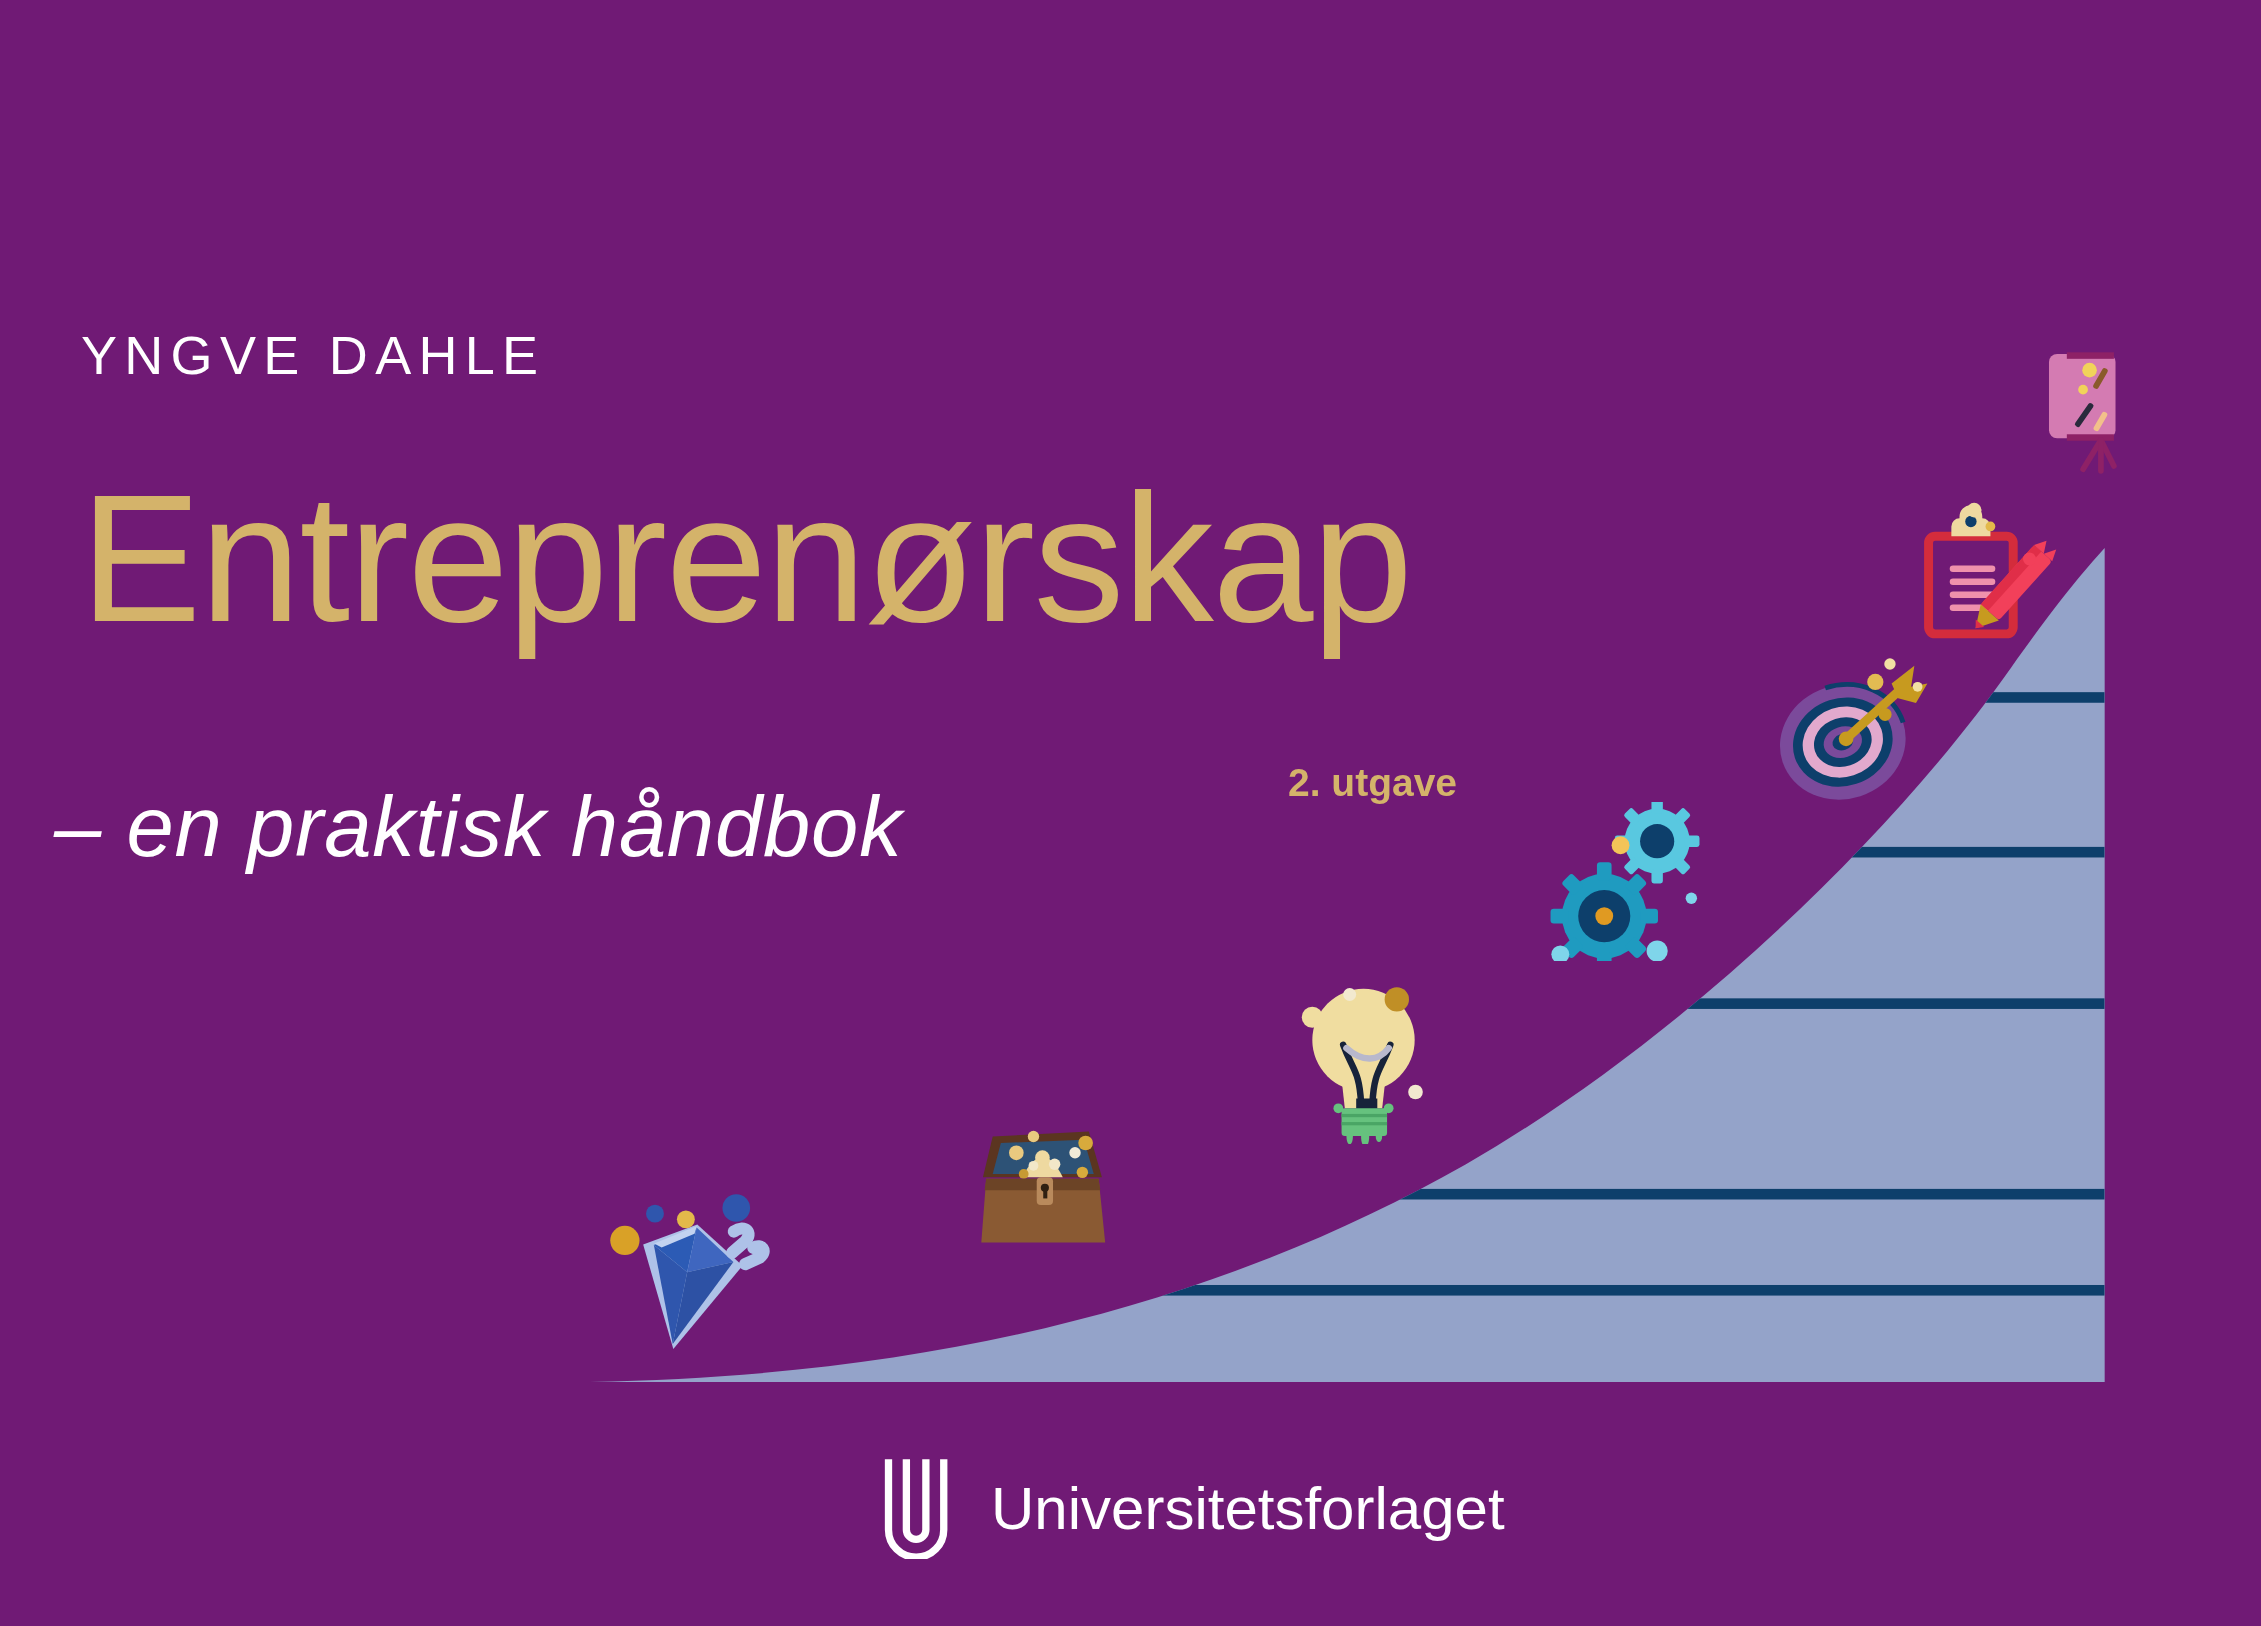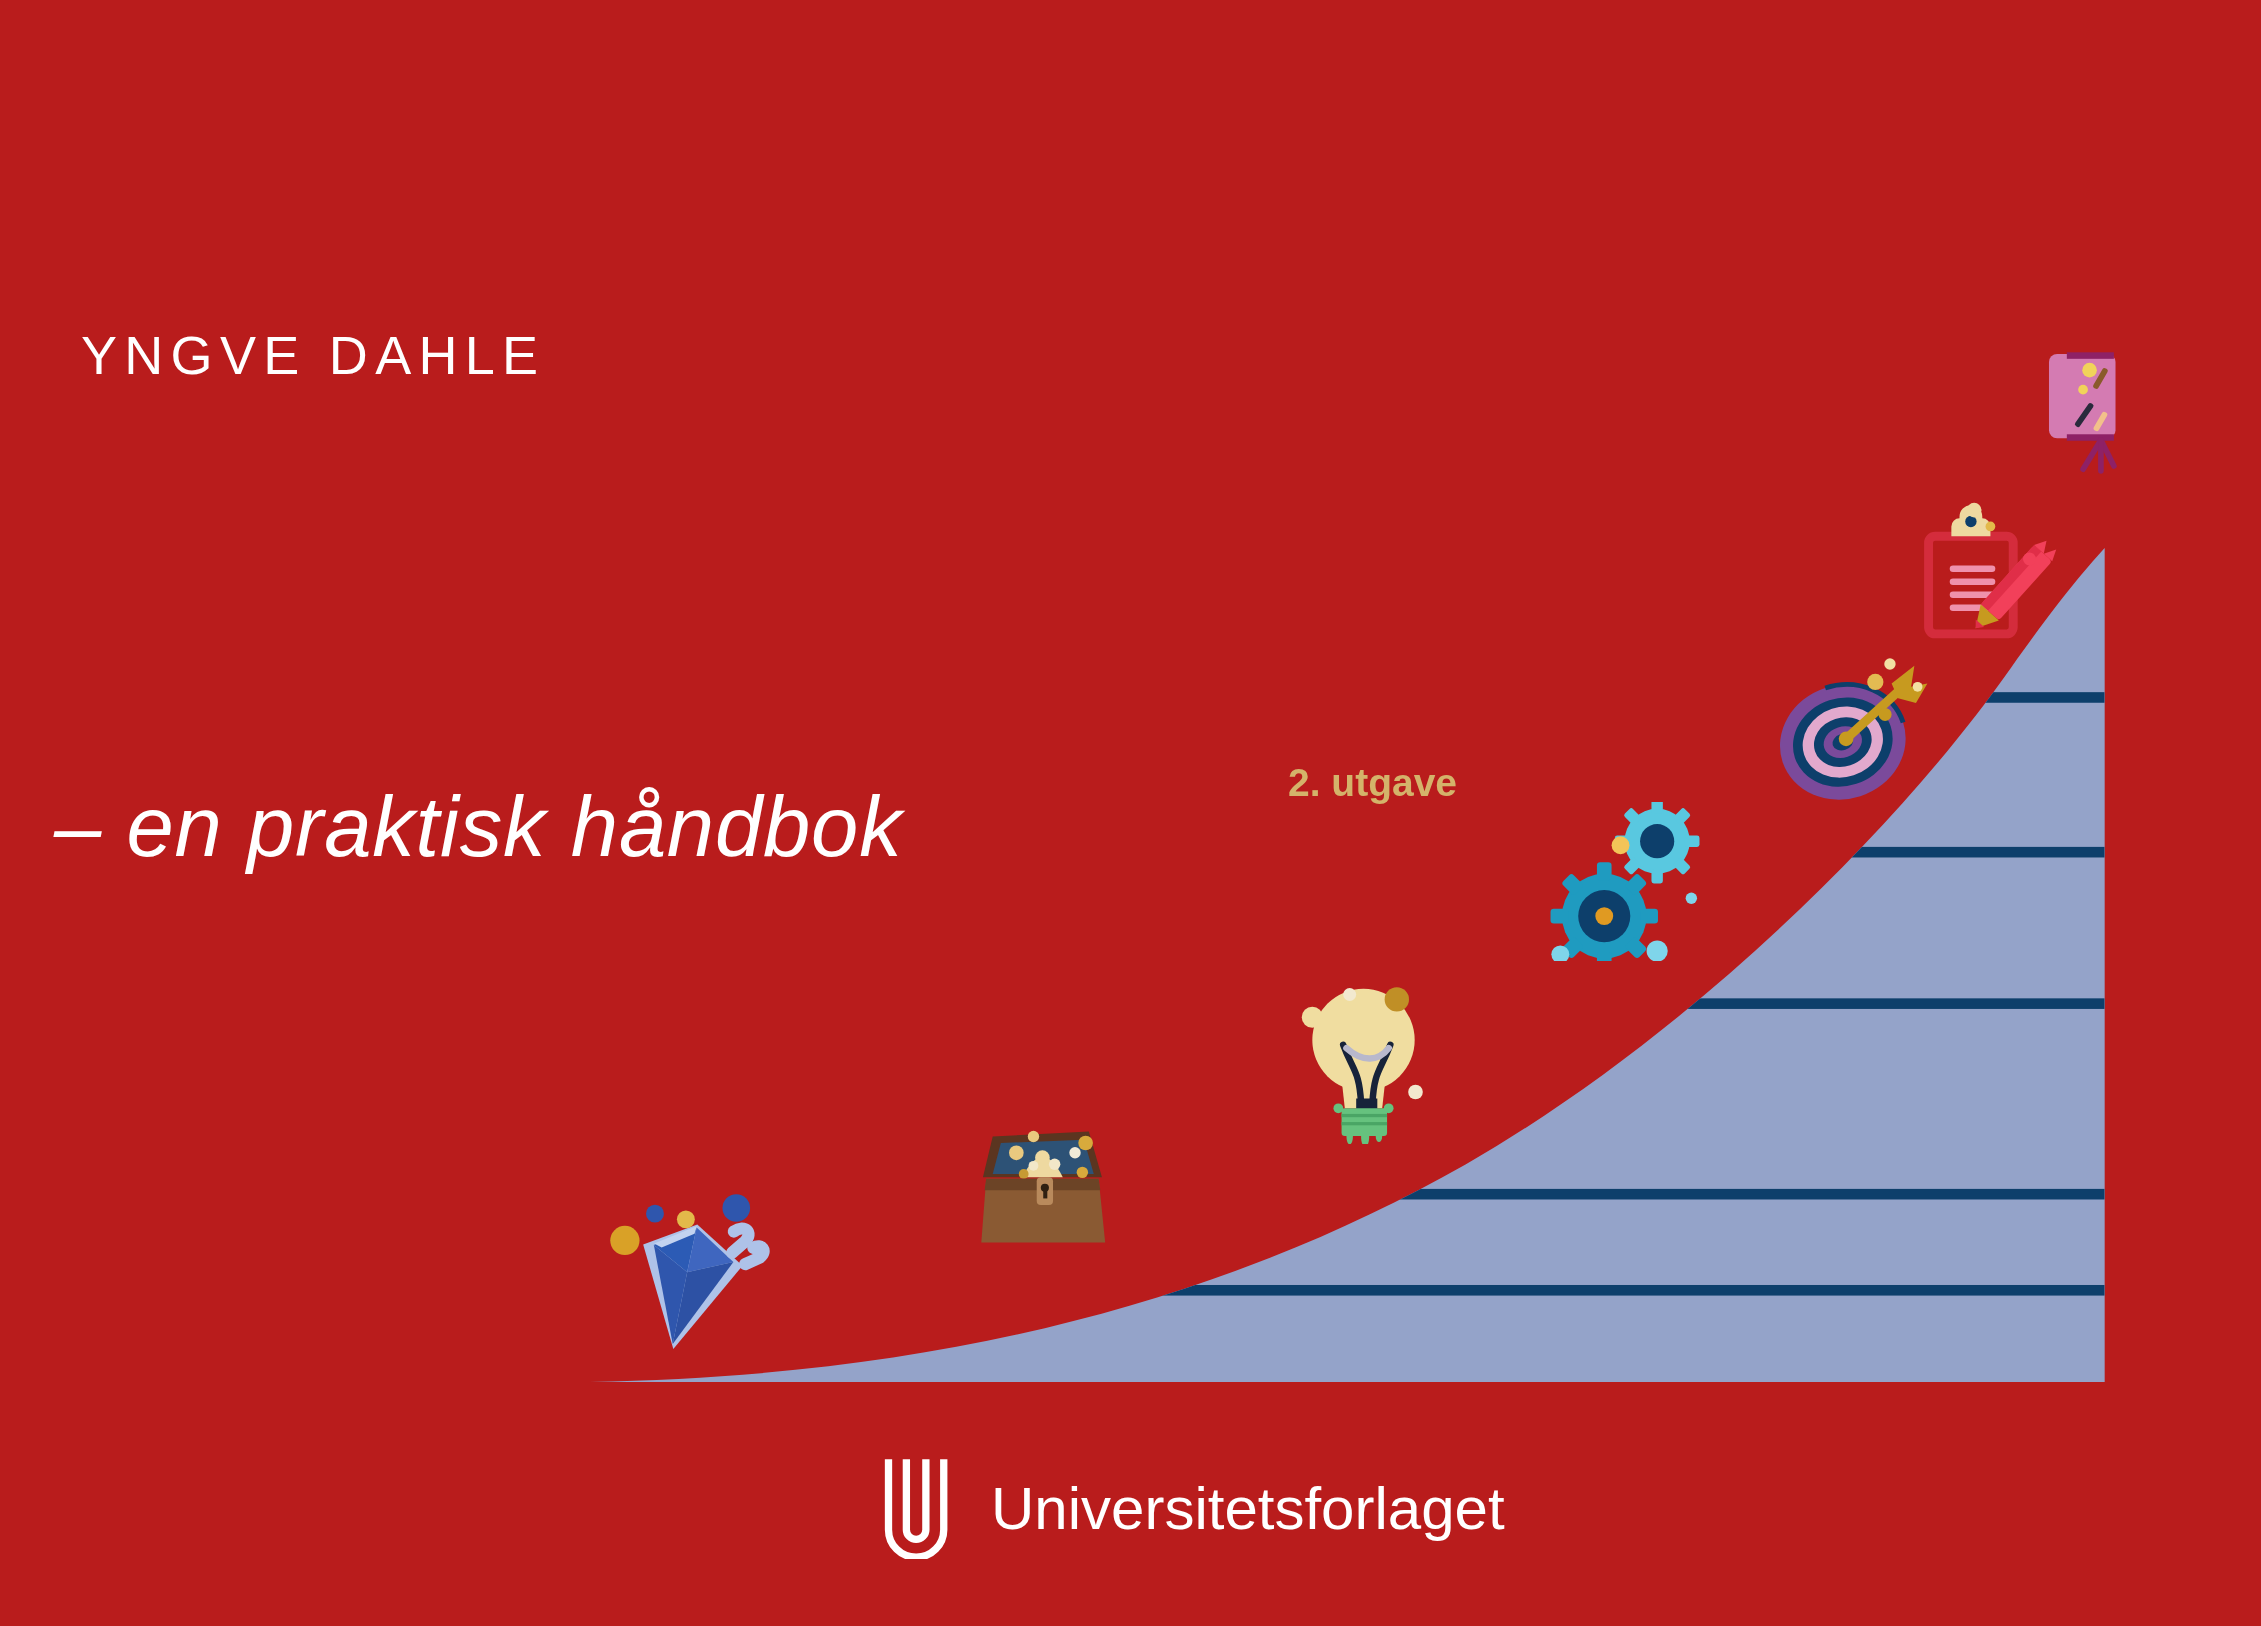--- a/index.html
+++ b/index.html
@@ -7,21 +7,21 @@
     padding: 0;
     background: #0d3f6b;
   }
   body {
     font-family: "Liberation Sans", sans-serif;
   }
   #cover {
     position: relative;
     width: 2261px;
     height: 1627px;
-    background: #b91c1c;
+    background: #701a75;
     overflow: hidden;
   }
 
   
   #author {
     position: absolute;
     left: 81px;
     top: 324px;
     font-size: 54px;
     font-weight: 300;
@@ -122,20 +122,21 @@
     <g clip-path="url(#curveClip)">
       <rect x="700" y="1578" width="1900" height="13" fill="#0d3f6b"></rect>
       <rect x="700" y="1460" width="1900" height="13" fill="#0d3f6b"></rect>
       <rect x="700" y="1226" width="1900" height="13" fill="#0d3f6b"></rect>
       <rect x="700" y="1040" width="1900" height="13" fill="#0d3f6b"></rect>
       <rect x="700" y="850" width="1900" height="13" fill="#0d3f6b"></rect>
     </g>
   </svg>
 
   <div id="author">YNGVE DAHLE</div>
+  <div id="title">Entreprenørskap</div>
   <div id="edition">2. utgave</div>
   <div id="publisher">
     <svg width="78" height="101" viewBox="0 0 96 124">
 
       <path d="M 8,6 L 8,88 A 34 34 0 0 0 76,88 L 76,6" fill="none" stroke="#ffffff" stroke-width="9" stroke-linecap="square"></path>
 
       <path d="M 30,6 L 30,88 A 12 12 0 0 0 54,88 L 54,6" fill="none" stroke="#ffffff" stroke-width="9" stroke-linecap="square"></path>
     </svg>
     <div id="publisher-name">Universitetsforlaget</div>
   </div>

